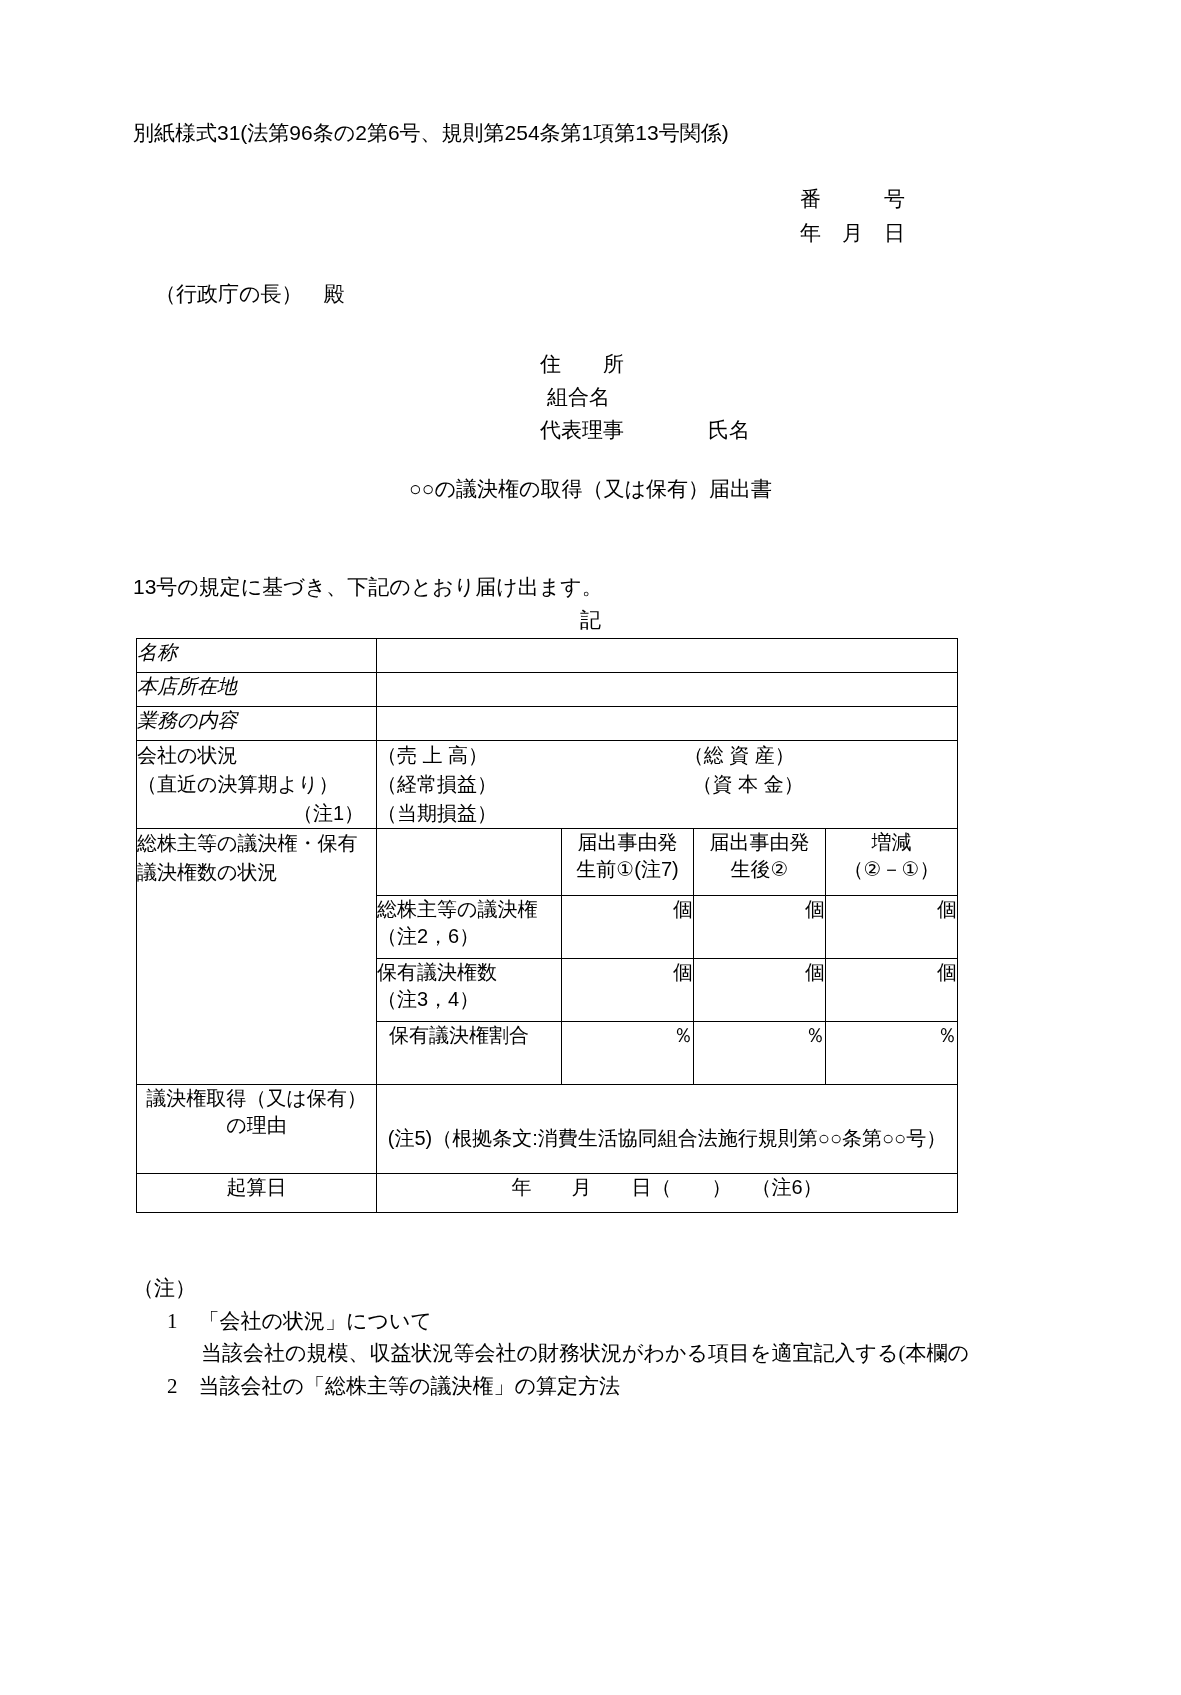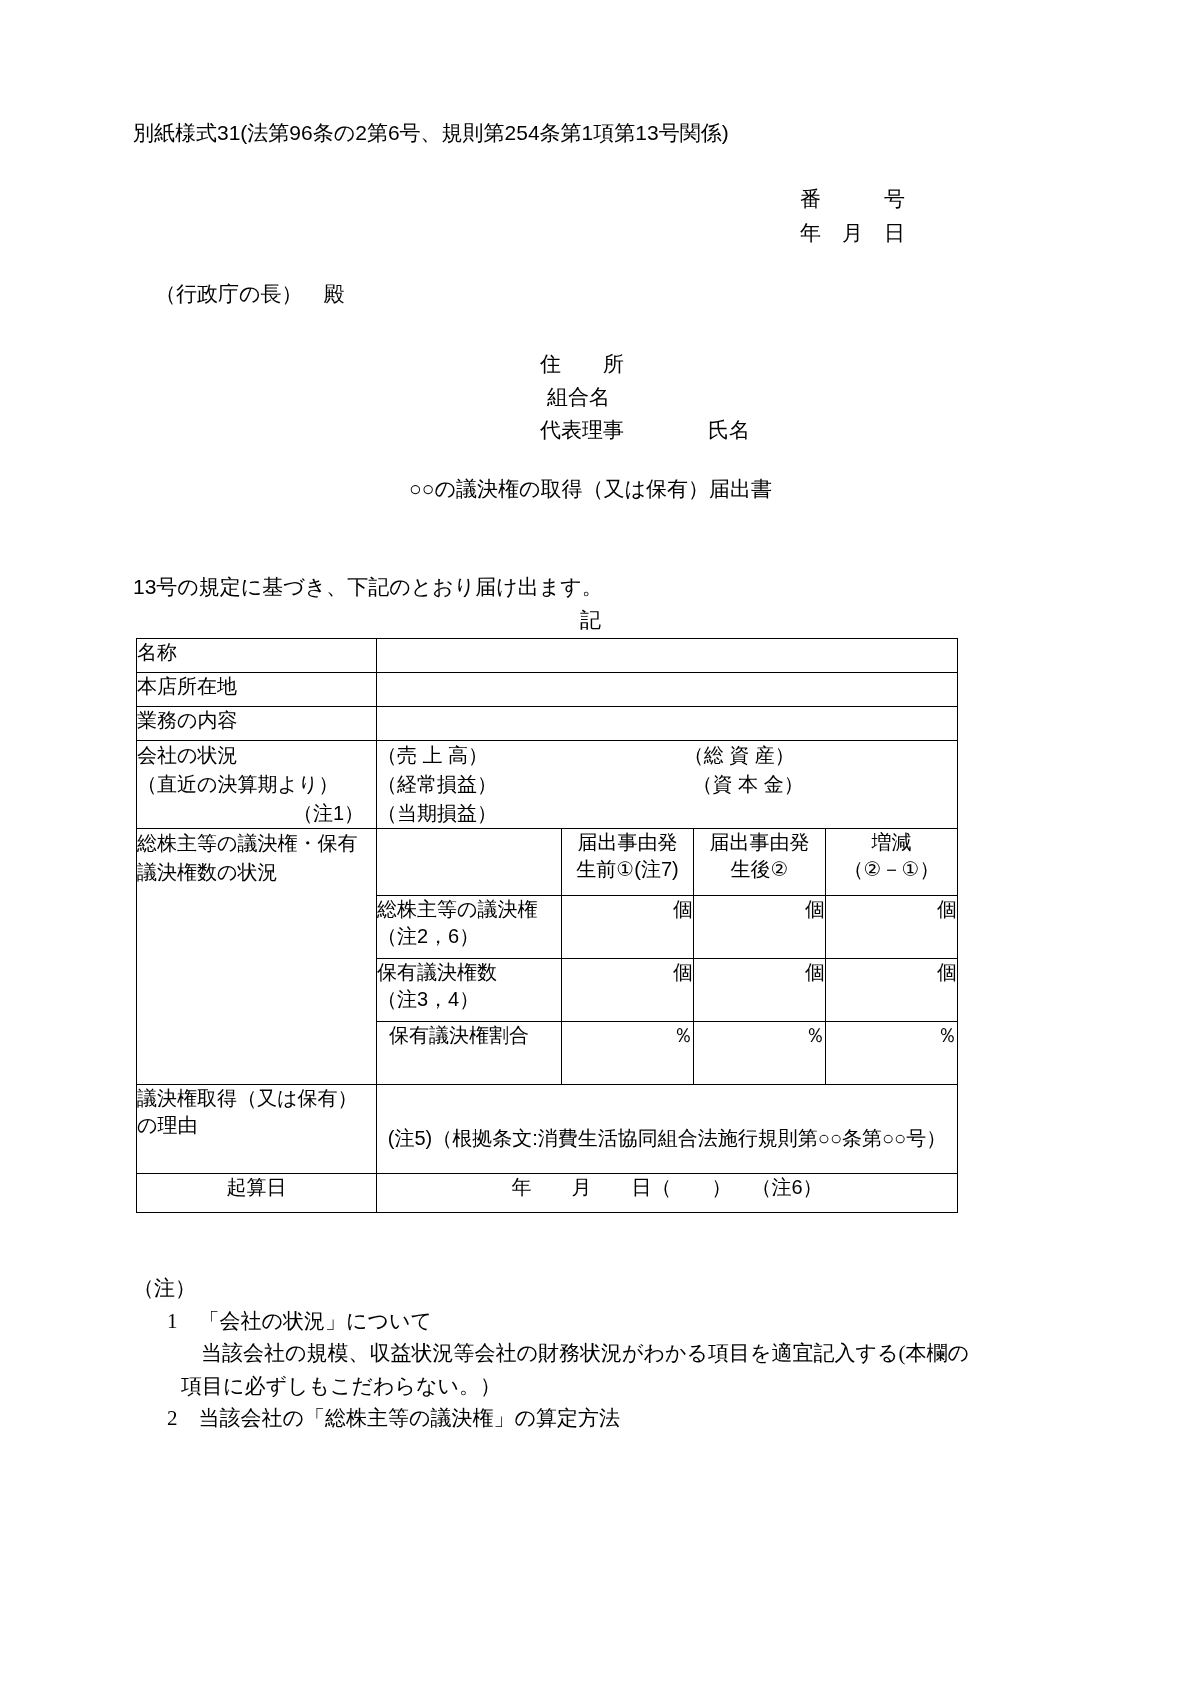--- a/index.html
+++ b/index.html
@@ -113,21 +113,21 @@
   #main-table td {
     border: 1px solid #000000;
     padding: 0;
     vertical-align: top;
     font-family: "Liberation Sans", "DejaVu Sans", sans-serif;
   }
   .cell-pad {
     padding: 8px 6px 8px 10px;
     line-height: 1.35;
   }
-  .row-h-simple { height: 33px; }
+  .row-h-simple { height: 33px; font-style: italic; }
 
   .lbl-col { width: 240px; }
   .sub-lbl-col { width: 185px; }
   .num-col { width: 132px; }
 
   .v-center {
     vertical-align: middle;
   }
   .status-cell {
     line-height: 1.45;
@@ -327,38 +327,37 @@
       </tr>
 
       <tr>
         <td class="cell-pad" style="height:62px;padding-left:12px;">保有議決権割合</td>
         <td class="unit-cell">％</td>
         <td class="unit-cell">％</td>
         <td class="unit-cell">％</td>
       </tr>
 
       <tr>
-        <td class="cell-pad v-center" style="height:88px;">
+        <td class="cell-pad v-center" style="height:88px;text-align:center;">
           <span>議決権取得（又は保有）</span><br>
           <span>の理由</span>
         </td>
         <td class="reason-cell" colspan="4">
           <span class="reason-note">(注5)（根拠条文:消費生活協同組合法施行規則第○○条第○○号）</span>
         </td>
       </tr>
 
       <tr>
         <td class="kisanbi-label" style="height:38px;">起算日</td>
         <td class="kisanbi-value" colspan="4">年　　月　　日（　　）　（注6）</td>
       </tr>
 
     </tbody>
   </table>
 
   <div id="notes">
     <span class="note-head">（注）</span>
     <span class="note-item">1　「会社の状況」について</span>
     <span class="note-sub">当該会社の規模、収益状況等会社の財務状況がわかる項目を適宜記入する(本欄の</span>
-    <span class="note-sub-cont">項目に必ずしもこだわらない。）</span>
     <span class="note-item">2　当該会社の「総株主等の議決権」の算定方法</span>
   </div>
 
 </div>
 
 </body></html>

